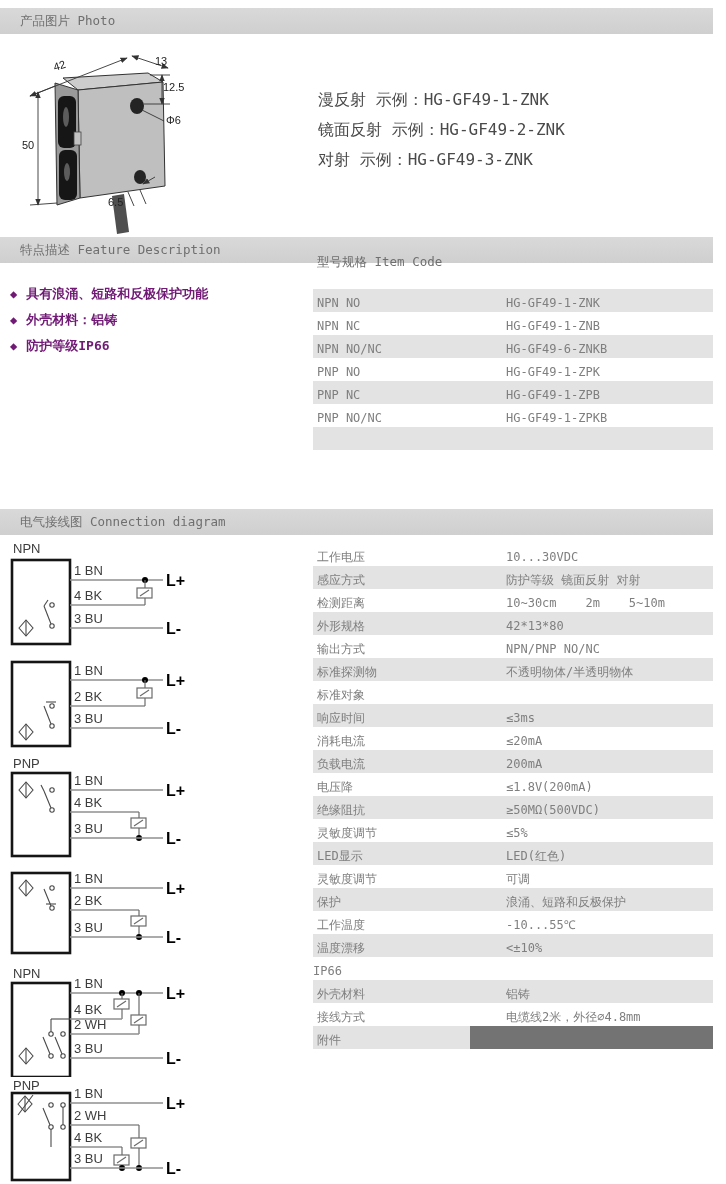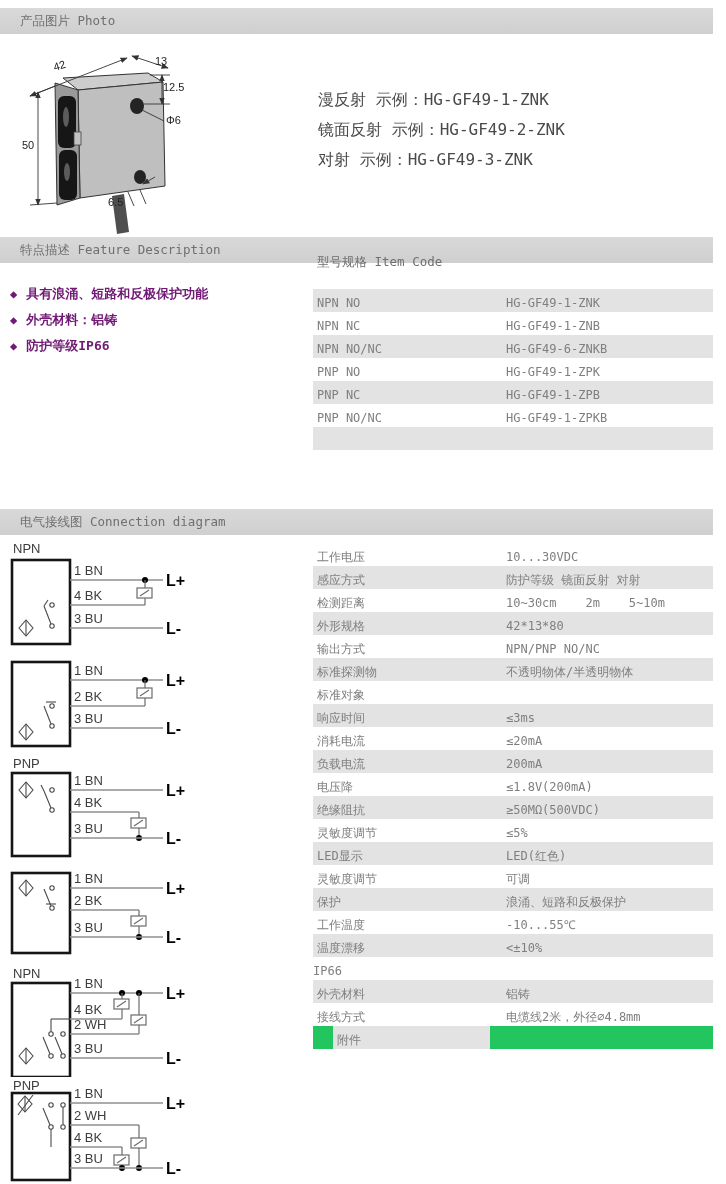--- a/index.html
+++ b/index.html
@@ -15,21 +15,21 @@
   .examples{position:absolute;left:318px;top:85px;font-size:16px;color:#4a4a4a;}
   .ex{height:30px;line-height:30px;white-space:pre;}
   
   .features{position:absolute;left:10px;top:281px;font-size:13px;font-weight:bold;color:#701a75;}
   .feat{height:26px;line-height:26px;}
   .feat .blt{margin-right:9px;font-size:12px;}
   
   .tbl{position:absolute;left:313px;width:400px;}
   .row{display:flex;height:23px;line-height:29px;font-size:12px;color:#7f7f7f;gap:36px;}
   .row.g{background:#e3e3e3;}
-  .row.half{background:#22c55e;padding-left:20px;}
+  .row.half{background:#737373;}
   .row.half .c1{background:#e3e3e3;}
   .c1{width:157px;padding-left:4px;box-sizing:border-box;white-space:pre;overflow:hidden;}
   .c2{flex:1;white-space:pre;overflow:hidden;}
   
   .dg{position:absolute;left:8px;}
   .box{fill:#fff;stroke:#151515;stroke-width:2.6;}
   .w{stroke:#8f8f8f;stroke-width:1.7;fill:none;}
   .thin{stroke:#6b6b6b;stroke-width:1.2;fill:none;}
   .ld{fill:#fff;stroke:#6b6b6b;stroke-width:1.2;}
   .dot{fill:#000;}

